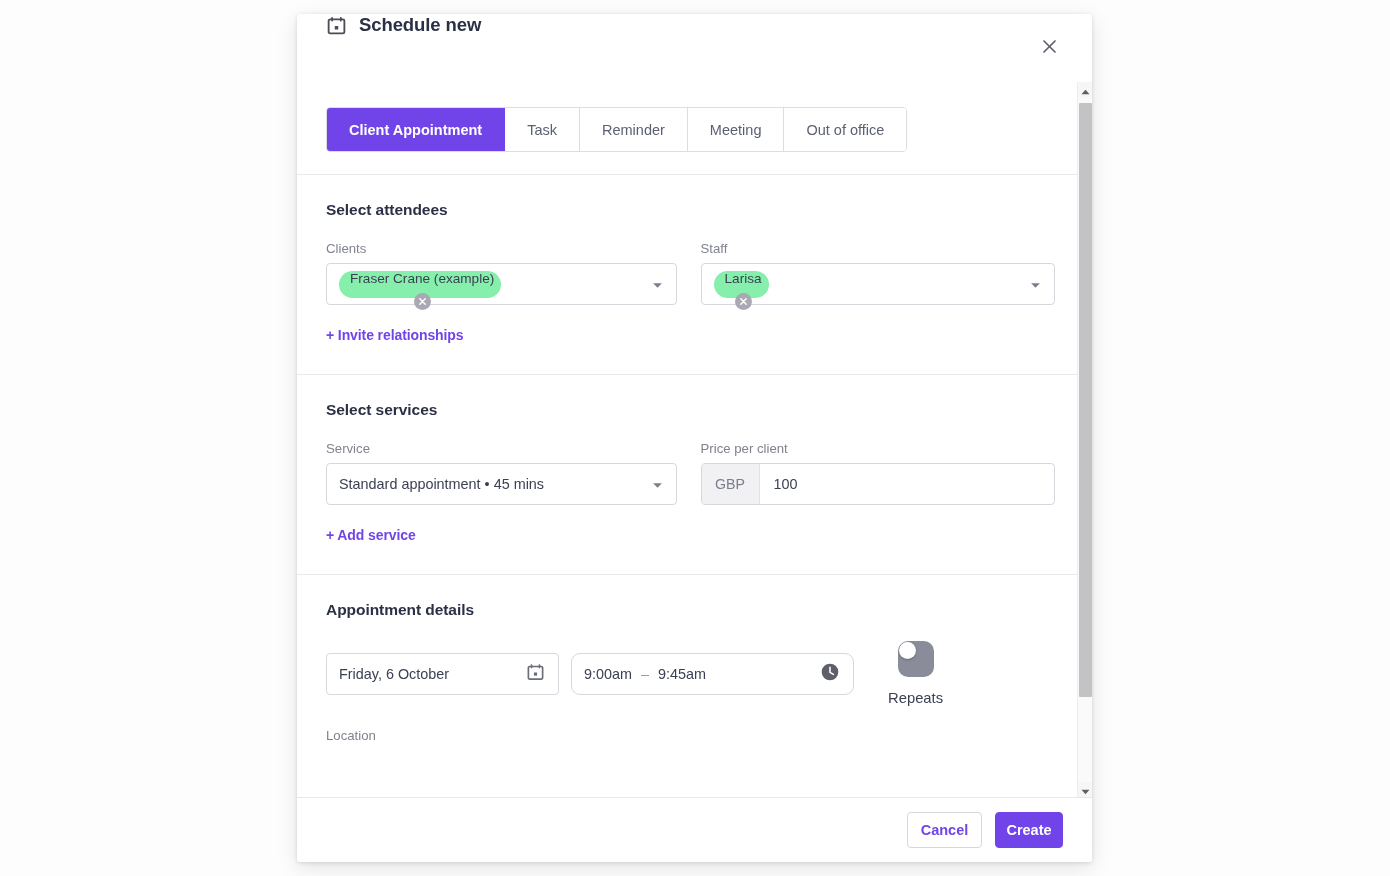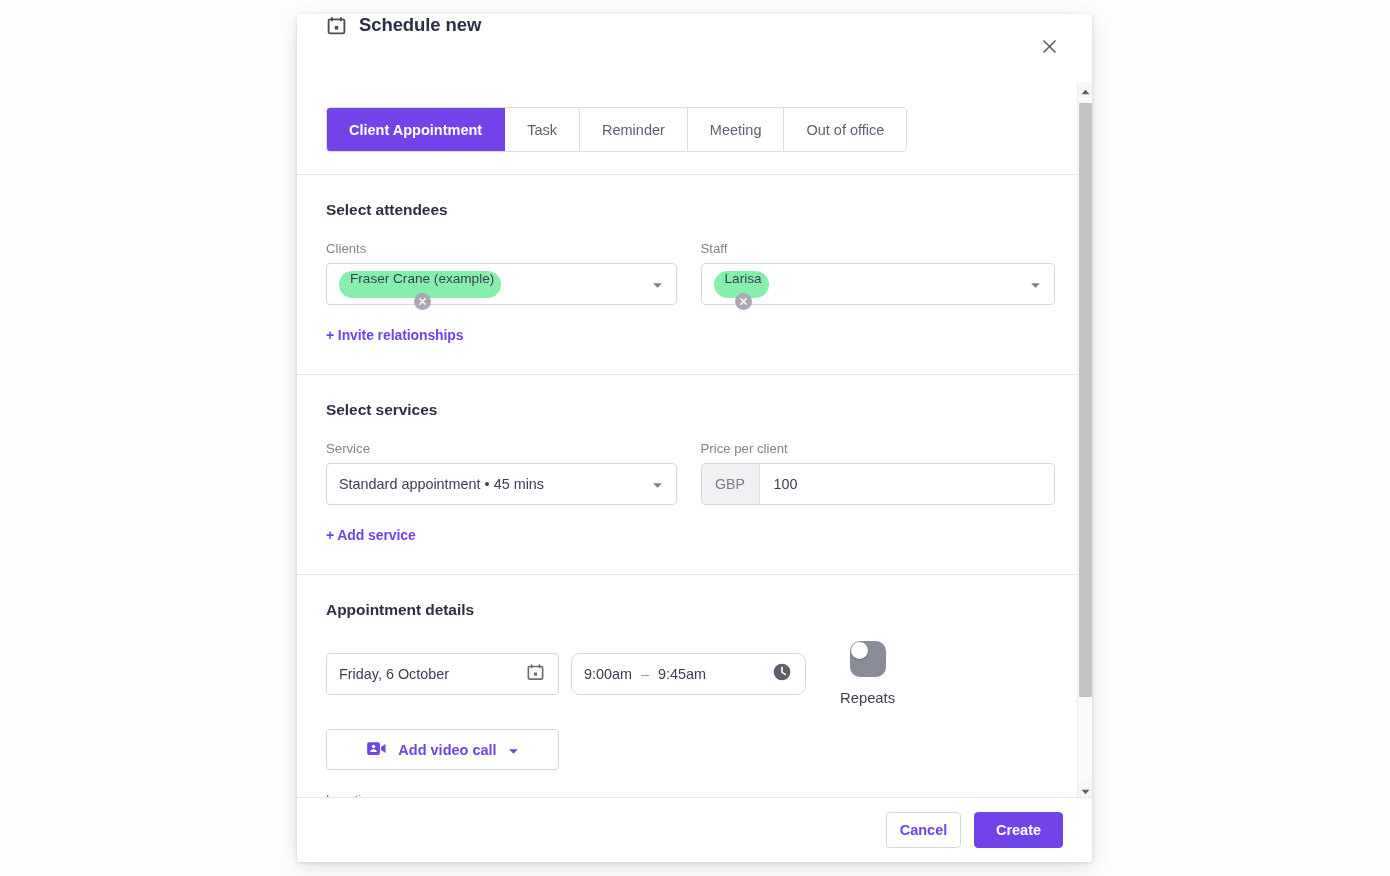--- a/index.html
+++ b/index.html
@@ -215,21 +215,21 @@
     background: transparent;
     padding: 0 14px;
     font-size: 14.4px;
     color: #3c4054;
     font-family: "Liberation Sans", sans-serif;
   }
 
   
   .dt-row { display: flex; align-items: center; gap: 12px; }
   .date-box { width: 233px; }
-  .time-box { width: 235px; justify-content: flex-start; border-radius: 9px; }
+  .time-box { width: 283px; justify-content: flex-start; border-radius: 9px; }
   .date-text, .time-text { font-size: 14.4px; color: #3c4054; }
   .time-sep { color: #9a9daa; margin: 0 9px; }
   .date-ic, .time-ic {
     position: absolute;
     right: 13px; top: 50%;
     transform: translateY(-50%);
   }
 
   
   .toggle-wrap { display: flex; align-items: center; gap: 13px; margin-left: 22px; flex-direction: column; }
@@ -319,21 +319,21 @@
     font-family: "Liberation Sans", sans-serif;
     display: flex; align-items: center; justify-content: center;
   }
   .btn-cancel {
     width: 75px;
     background: #fff;
     border: 1px solid #d7d7de;
     color: #7044e8;
   }
   .btn-create {
-    width: 89px;
+    width: 68px;
     background: #7044e8;
     border: 1px solid #7044e8;
     color: #ffffff;
   }
 </style>
 </head>
 <body>
 
 <div id="page">
 
@@ -475,36 +475,20 @@
             </div>
 
             <div class="toggle-wrap">
               <div class="toggle">
                 <div class="knob"></div>
               </div>
               <span class="toggle-label">Repeats</span>
             </div>
           </div>
 
-          <div class="video-btn">
-            <span>
-              <svg width="21" height="17" viewBox="0 0 24 20">
-                <rect x="1" y="2.5" width="15" height="15" rx="2.2" fill="#7044e8"></rect>
-                <path d="M17.4 8.2L22.6 4.6v10.8l-5.2-3.6z" fill="#7044e8"></path>
-                <circle cx="8.5" cy="7.6" r="2.1" fill="#ffffff"></circle>
-                <path d="M4.6 14.2c0-2.1 1.8-3.4 3.9-3.4s3.9 1.3 3.9 3.4z" fill="#ffffff"></path>
-              </svg>
-            </span>
-            <span>Add video call</span>
-            <span>
-              <svg width="11" height="7" viewBox="0 0 12 8">
-                  <path d="M1 1.5L6 6.5L11 1.5Z" fill="#6d49d8"></path>
-                </svg>
-            </span>
-          </div>
 
           <div class="loc-wrap">
             <span class="field-label">Location</span>
 
           </div>
 
         </div>
 
       </div>
 

